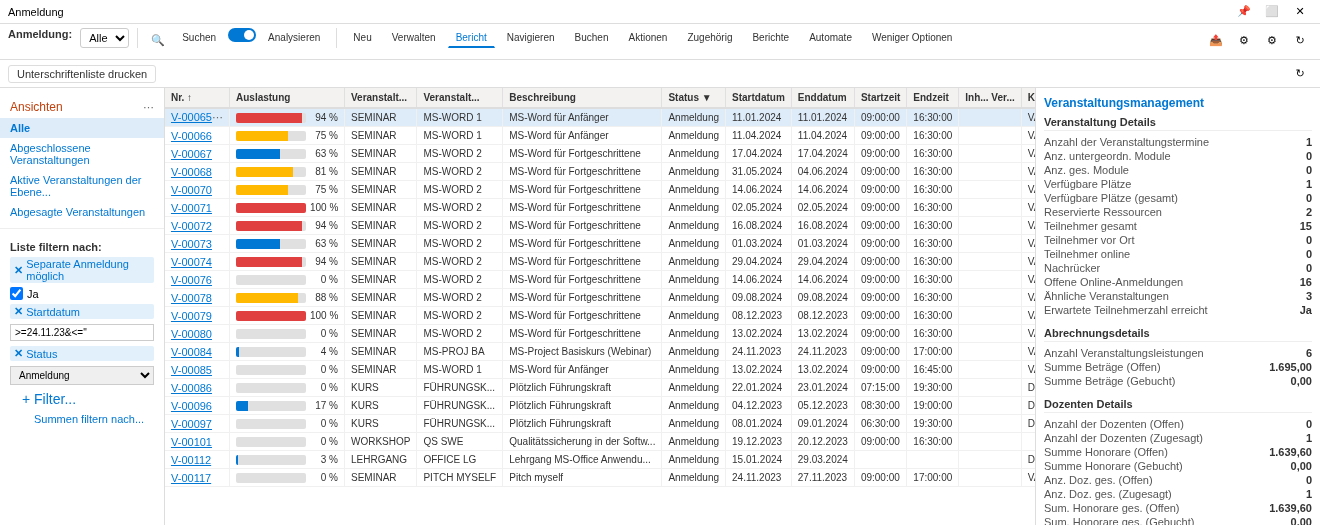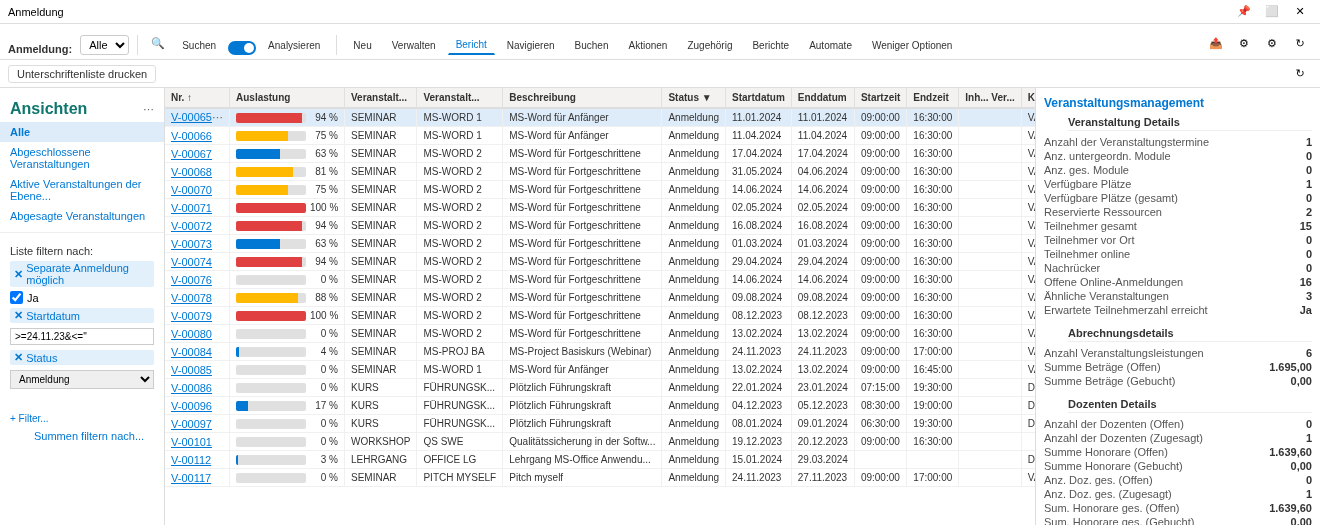--- a/index.html
+++ b/index.html
@@ -2,49 +2,49 @@
 <html><head>
   <meta charset="utf-8">
   <style>
     * { box-sizing: border-box; margin: 0; padding: 0; font-family: 'Segoe UI', Arial, sans-serif; font-size: 11px; }
     body { background: #f3f2f1; overflow: hidden; width: 1320px; height: 525px; }
 
     
     .top-bar { background: #fff; border-bottom: 1px solid #ddd; padding: 2px 8px; display: flex; align-items: center; height: 24px; }
 
     
-    .toolbar { background: #fff; border-bottom: 1px solid #ddd; padding: 4px 8px; display: flex; align-items: flex-end; height: 36px; gap: 4px; }
+    .toolbar { background: #fff; border-bottom: 1px solid #ddd; padding: 4px 8px; display: flex; align-items: flex-start; height: 36px; gap: 4px; }
     .toolbar-label { font-weight: 600; color: #333; margin-right: 4px; }
     .toolbar-select { border: 1px solid #ccc; padding: 2px 4px; border-radius: 3px; background: #fff; cursor: pointer; }
     .toolbar-btn { display: flex; align-items: center; gap: 3px; padding: 3px 7px; border: 1px solid transparent; border-radius: 3px; cursor: pointer; background: transparent; color: #333; font-size: 10px; }
     .toolbar-btn.active { color: #0078d4; border-bottom: 2px solid #0078d4; border-radius: 0; }
     .toggle-switch { width: 28px; height: 14px; background: #0078d4; border-radius: 7px; position: relative; cursor: pointer; display: inline-block; }
     .toggle-switch::after { content: ''; position: absolute; width: 10px; height: 10px; background: #fff; border-radius: 50%; top: 2px; right: 2px; }
     .toolbar-divider { width: 1px; height: 20px; background: #ddd; margin: 0 4px; }
     .icon-btn { display: flex; align-items: center; justify-content: center; width: 24px; height: 24px; cursor: pointer; border-radius: 3px; }
 
     
     .toolbar2 { background: #fff; border-bottom: 1px solid #ddd; padding: 3px 8px; display: flex; align-items: center; height: 28px; }
     .toolbar2-btn { display: flex; align-items: center; gap: 3px; padding: 2px 8px; border: 1px solid #ddd; border-radius: 3px; cursor: pointer; background: #fff; color: #333; font-size: 11px; }
 
     
     .main { display: flex; height: calc(525px - 88px); }
 
     
     .sidebar { width: 165px; background: #fff; border-right: 1px solid #ddd; padding: 8px 0; overflow-y: auto; flex-shrink: 0; }
     .sidebar-header { display: flex; align-items: center; justify-content: space-between; padding: 4px 10px; }
-    .sidebar-title { font-weight: 700; font-size: 16px; color: #0f766e; }
+    .sidebar-title { font-weight: 400; font-size: 12px; color: #c2410c; }
     .sidebar-item { padding: 4px 10px; cursor: pointer; color: #0078d4; font-size: 11px; }
     .sidebar-item.active { background: #deecf9; font-weight: 600; color: #0078d4; }
-    .sidebar-section { padding: 6px 10px 2px; font-weight: 400; font-size: 11px; color: #333; }
+    .sidebar-section { padding: 6px 10px 2px; font-weight: 700; font-size: 11px; color: #333; }
     .filter-tag { display: flex; align-items: center; gap: 3px; background: #e1f0fb; border-radius: 2px; padding: 1px 4px; font-size: 10px; color: #0078d4; margin: 2px 10px; }
     .filter-x { cursor: pointer; color: #0078d4; font-weight: bold; }
     .sidebar-input { margin: 3px 10px; width: calc(100% - 20px); border: 1px solid #ccc; padding: 2px 4px; font-size: 10px; }
     .sidebar-select { margin: 3px 10px; width: calc(100% - 20px); border: 1px solid #ccc; padding: 2px 4px; font-size: 10px; }
-    .add-filter-btn { display: flex; align-items: center; gap: 3px; padding: 3px 10px; color: #0078d4; cursor: pointer; font-size: 10px; margin-top: 18px; }
+    .add-filter-btn { display: flex; align-items: center; gap: 3px; padding: 3px 22px; color: #0078d4; cursor: pointer; font-size: 14px; }
     .sum-filter { padding: 3px 10px; color: #0078d4; cursor: pointer; font-size: 11px; margin-left: 24px; }
     .sidebar-checkbox { display: flex; align-items: center; gap: 4px; padding: 2px 10px; font-size: 11px; }
 
     
     .table-area { flex: 1; overflow: auto; background: #fff; }
     table { width: 100%; border-collapse: collapse; min-width: 900px; }
     th { background: #f3f2f1; border-bottom: 2px solid #ddd; border-right: 1px solid #e0e0e0; padding: 4px 6px; text-align: left; font-weight: 600; white-space: nowrap; color: #333; position: sticky; top: 0; z-index: 2; font-size: 10px; }
     td { border-bottom: 1px solid #f0f0f0; border-right: 1px solid #f0f0f0; padding: 2px 6px; white-space: nowrap; color: #333; font-size: 10px; height: 18px; }
     tr.selected td { background: #deecf9; }
     .link { color: #0078d4; text-decoration: underline; cursor: pointer; }
@@ -54,21 +54,21 @@
     .bar-fill-green { height: 100%; background: #107c10; }
     .bar-fill-yellow { height: 100%; background: #ffb900; }
     .bar-fill-blue { height: 100%; background: #0078d4; }
     .bar-pct { font-size: 10px; color: #333; width: 28px; text-align: right; }
     .actions-dot { cursor: pointer; color: #666; }
 
     
     .right-panel { width: 285px; background: #fff; border-left: 1px solid #ddd; overflow-y: auto; flex-shrink: 0; padding: 8px; }
     .rp-title { font-weight: 700; font-size: 12px; color: #0078d4; margin-bottom: 6px; }
     .rp-section { margin-bottom: 10px; }
-    .rp-section-title { font-weight: 700; font-size: 11px; color: #333; margin-bottom: 4px; border-bottom: 1px solid #eee; padding-bottom: 2px; margin-left: 24px; }
+    .rp-section-title { font-weight: 700; font-size: 11px; color: #333; margin-bottom: 4px; border-bottom: 1px solid #eee; padding-bottom: 2px; }
     .rp-row { display: flex; justify-content: space-between; padding: 1px 0; font-size: 10px; }
     .rp-key { color: #555; }
     .rp-val { color: #333; font-weight: 600; }
 
     .top-icons { margin-left: auto; display: flex; gap: 4px; }
   </style>
 </head>
 <body>
 
 <div class="top-bar">

